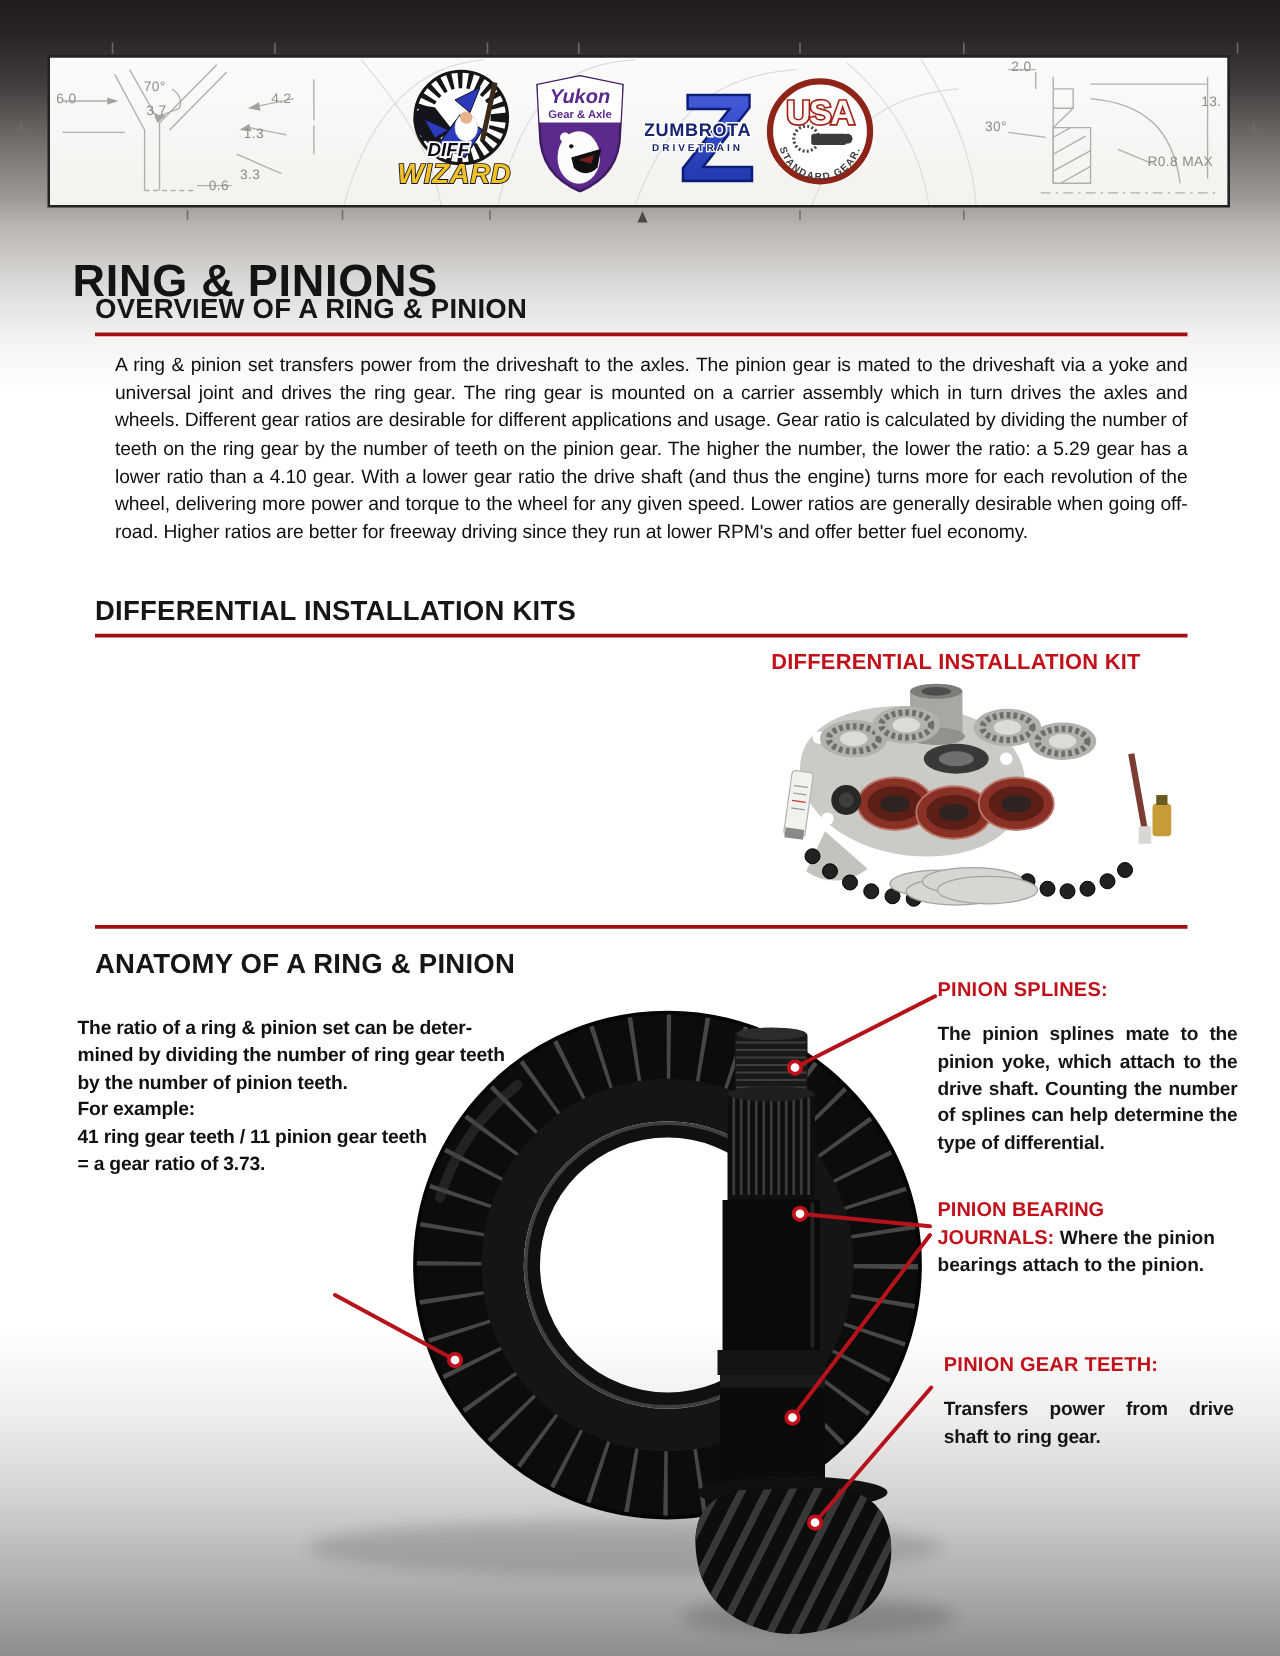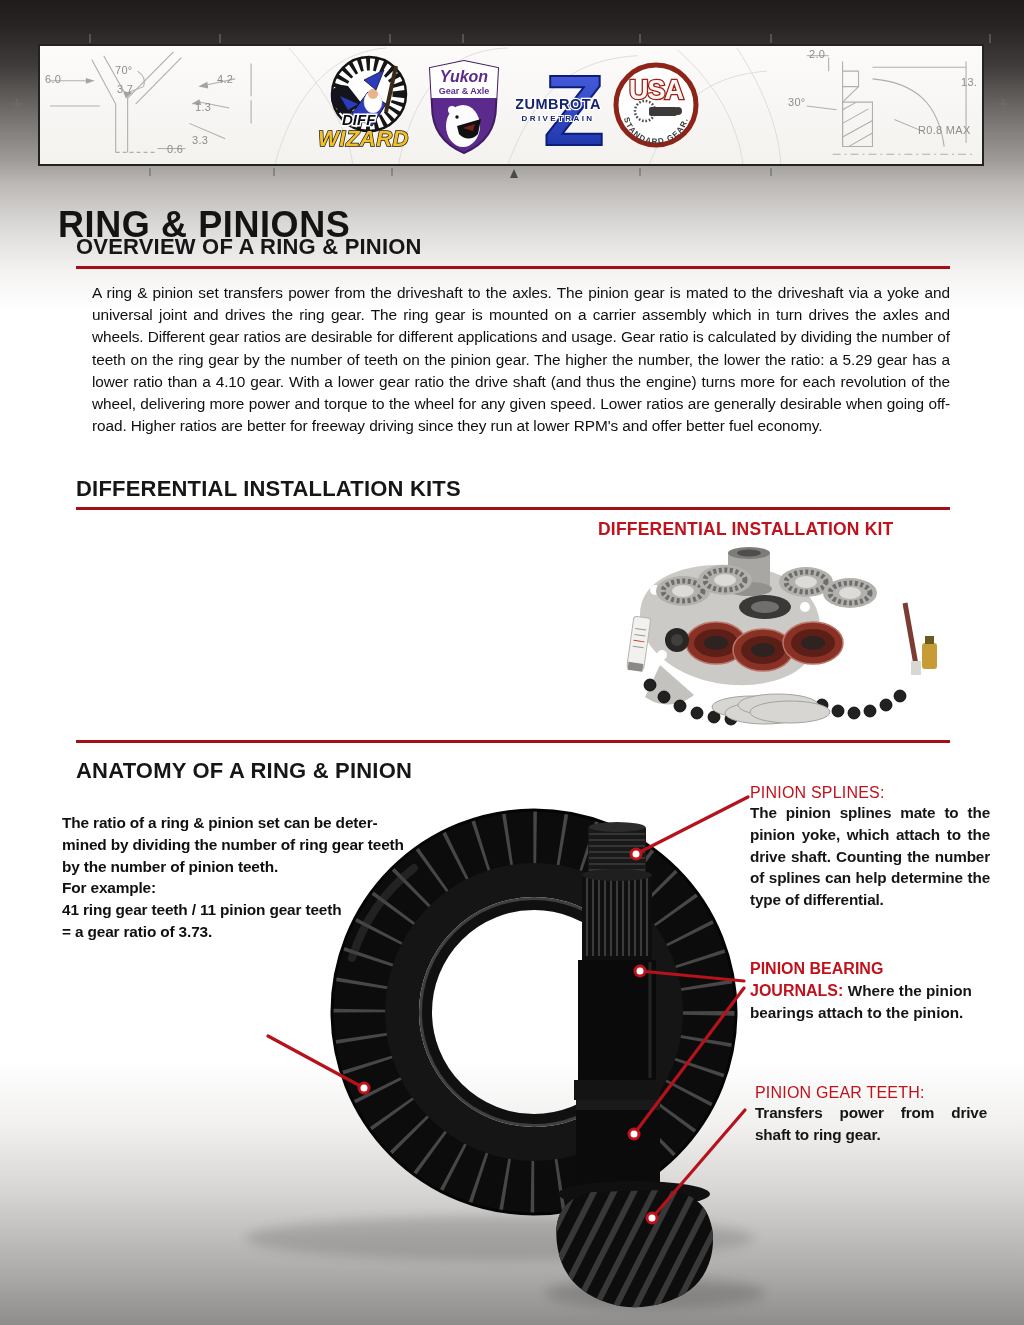--- a/index.html
+++ b/index.html
@@ -23,24 +23,24 @@
   .page-decor{position:absolute;left:0;top:0;width:1024px;height:200px;pointer-events:none;}
   
   .h1{position:absolute;left:58px;top:180px;font-size:36px;font-weight:bold;color:#131313;letter-spacing:.6px;}
   .h2{position:absolute;font-size:22px;font-weight:bold;color:#161616;letter-spacing:.2px;white-space:nowrap;}
   .rule{position:absolute;left:76px;width:874px;height:3px;background:#a30f16;}
   
   .tb{position:absolute;line-height:22.2px;font-size:15.4px;color:#101010;}
   .just{text-align:justify;}
   .bold{font-weight:bold;letter-spacing:-0.15px;line-height:21.8px;}
   .pre{white-space:pre-line;}
-  .red-label{position:absolute;font-size:17.5px;font-weight:bold;color:#c1121c;letter-spacing:.2px;white-space:nowrap;}
+  .red-label{position:absolute;font-size:17.5px;font-weight:bold;color:#c1121c;letter-spacing:.2px;white-space:nowrap;margin-left:19px;}
   .callout{position:absolute;}
-  .callout .ct{font-size:16px;font-weight:normal;color:#c1121c;letter-spacing:.2px;white-space:nowrap;}
-  .callout .cb{margin-top:0;font-size:15.3px;font-weight:bold;line-height:21.8px;color:#151515;letter-spacing:-0.15px;}
+  .callout .ct{font-size:16px;font-weight:bold;color:#c1121c;letter-spacing:.2px;white-space:nowrap;}
+  .callout .cb{margin-top:15px;font-size:15.3px;font-weight:bold;line-height:21.8px;color:#151515;letter-spacing:-0.15px;}
   .inline-red{font-size:16px;font-weight:bold;color:#c1121c;}
   .inline-blk{font-size:15.3px;font-weight:bold;color:#151515;text-align:right;}
   .figure-svg{position:absolute;left:0;top:788px;width:1024px;height:537px;}
   .kit-svg{position:absolute;left:600px;top:545px;width:372px;height:200px;}
 </style>
 </head>
 <body>
 
 <div class="page">
 

